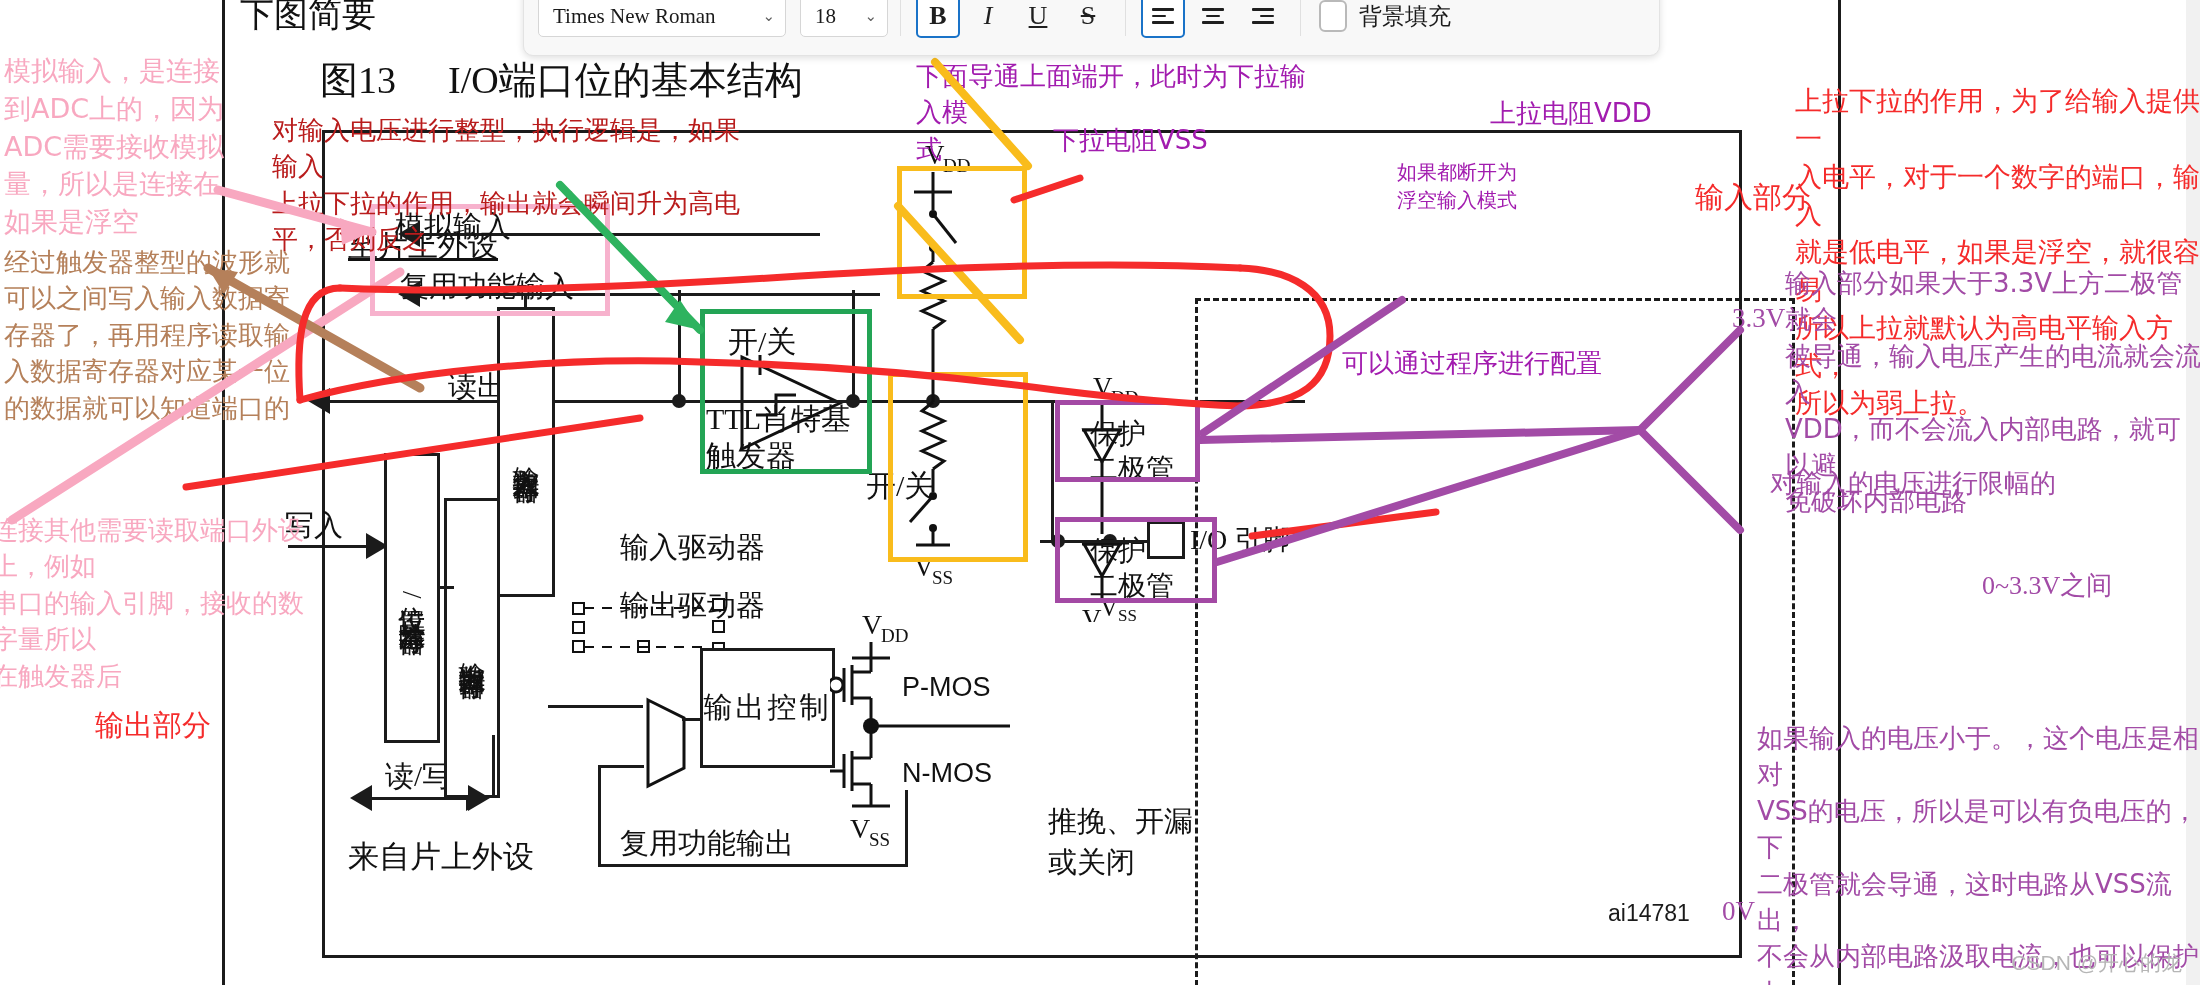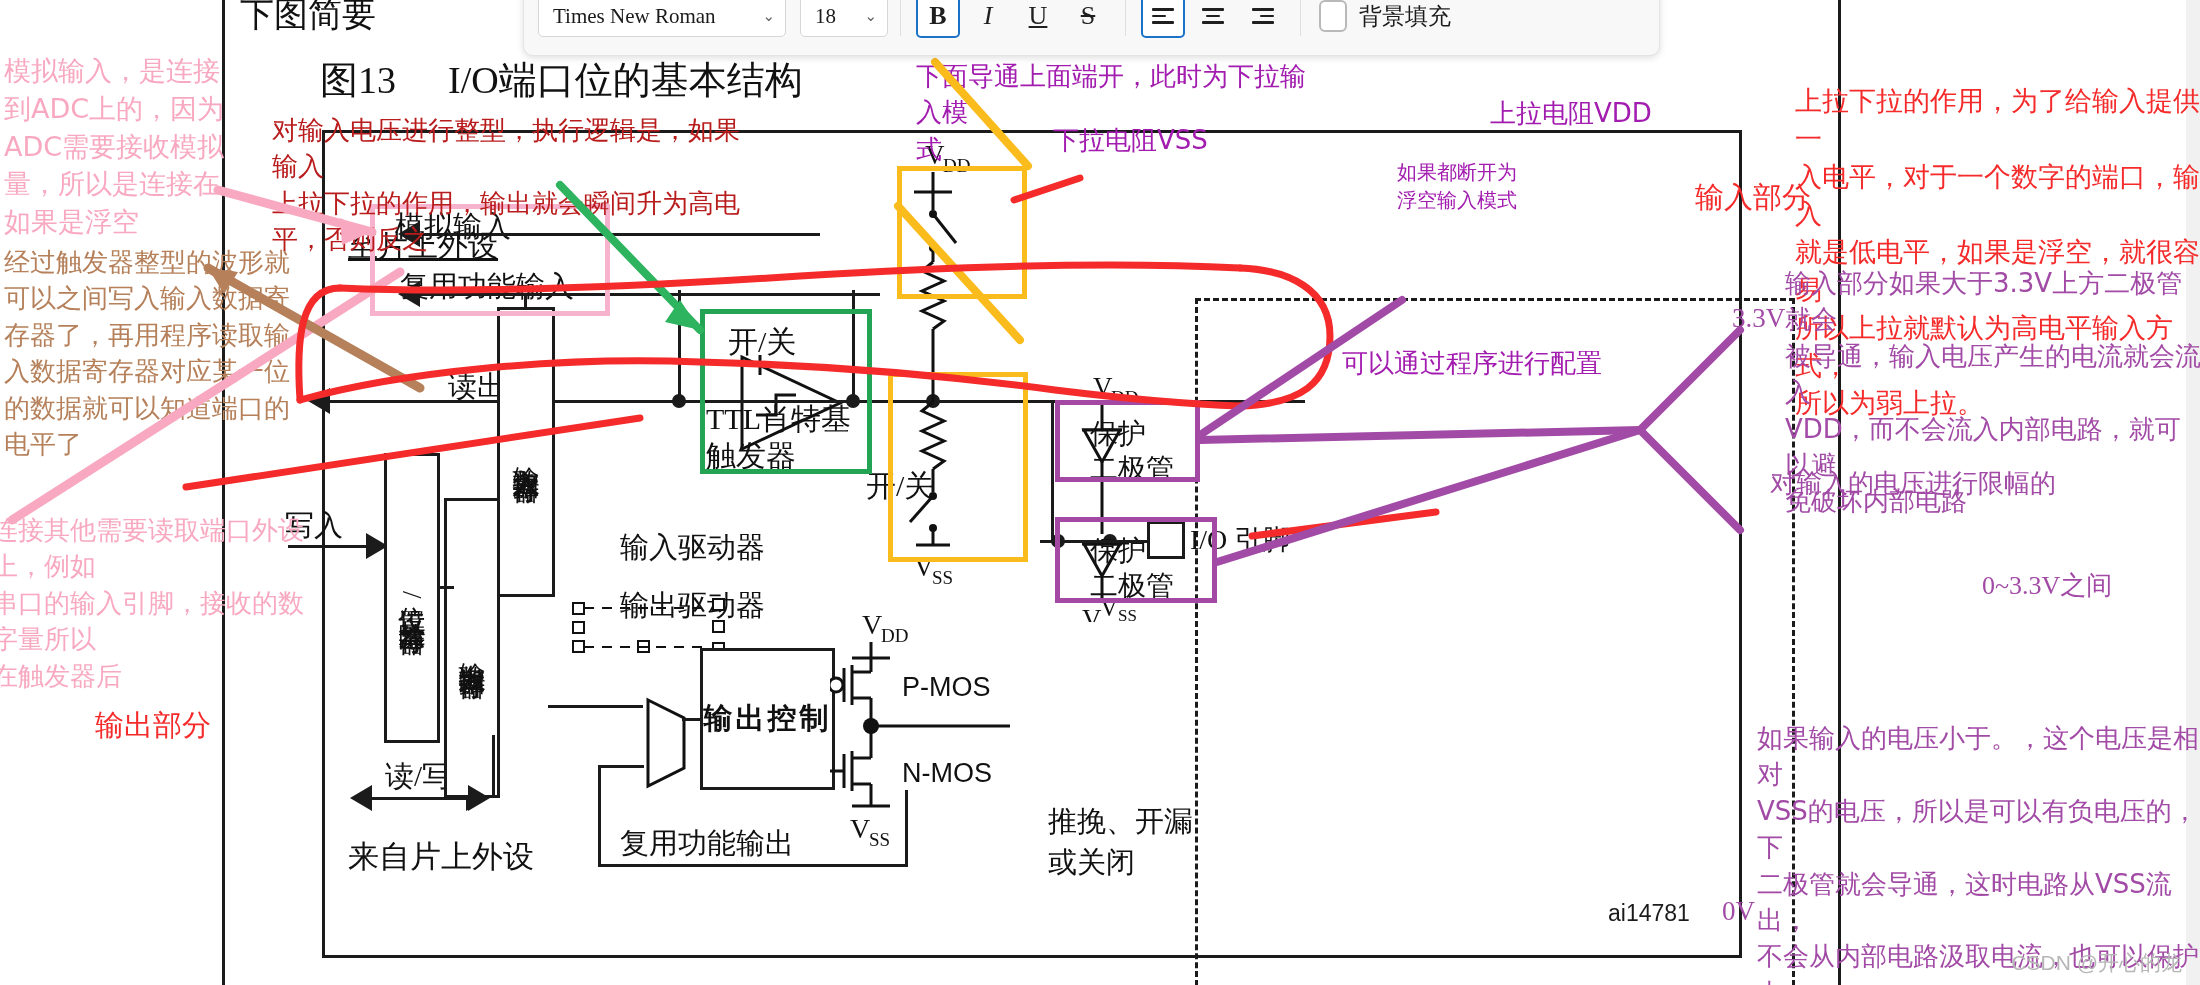--- a/index.html
+++ b/index.html
@@ -335,21 +335,21 @@
   <div class="htext" style="left:1090px;top:567px;font-size:28px;">二极管</div>
   <div class="htext small" style="left:1100px;top:594px;">
     <span>V</span><span class="sub">SS</span>
   </div>
 
   <div class="ln hln" style="left:1040px;top:540px;width:112px;"></div>
   <div class="ln vln" style="left:1051px;top:400px;height:142px;"></div>
   <div style="position:absolute;left:1147px;top:521px;width:38px;height:38px;border:3px solid #1b1b1b;background:#fff;"></div>
   <div class="htext" style="left:1190px;top:521px;font-size:28px;">I/O 引脚</div>
 
-  <div style="position:absolute;left:700px;top:648px;width:135px;height:142px;border:3px solid #1b1b1b;background:#fff;display:flex;flex-direction:column;align-items:center;justify-content:center;font-family:'Liberation Serif',serif;font-size:29px;letter-spacing:3px;color:#111;font-weight:bold;">
+  <div style="position:absolute;left:700px;top:648px;width:135px;height:120px;border:3px solid #1b1b1b;background:#fff;display:flex;flex-direction:column;align-items:center;justify-content:center;font-family:'Liberation Serif',serif;font-size:29px;letter-spacing:3px;color:#111;">
     <div style="white-space:pre-line;text-align:center;line-height:1.35">输出控制</div>
   </div>
 
   <svg style="position:absolute;left:640px;top:690px;width:60px;height:110px;">
     <polygon points="8,10 44,28 44,78 8,96" fill="#fff" stroke="#111" stroke-width="3"></polygon>
   </svg>
   <div class="ln hln" style="left:548px;top:705px;width:95px;"></div>
   <div class="ln hln" style="left:598px;top:765px;width:46px;"></div>
   <div class="ln vln" style="left:598px;top:765px;height:102px;"></div>
   <div class="ln hln" style="left:598px;top:864px;width:12px;"></div>
@@ -438,21 +438,20 @@
     <div>量，所以是连接在</div>
     <div>如果是浮空</div>
   </div>
 
   <div class="anno brown" style="left:4px;top:244px;font-size:26px;width:290px;">
     <div>经过触发器整型的波形就</div>
     <div>可以之间写入输入数据寄</div>
     <div>存器了，再用程序读取输</div>
     <div>入数据寄存器对应某一位</div>
     <div>的数据就可以知道端口的</div>
-    <div>电平了</div>
   </div>
 
   <div class="anno pink" style="left:-8px;top:512px;font-size:26px;width:330px;">
     <div>连接其他需要读取端口外设上，例如</div>
     <div>串口的输入引脚，接收的数字量所以</div>
     <div>在触发器后</div>
   </div>
 
   <div class="anno green" style="left:272px;top:112px;font-size:26px;width:480px;">
     <div>对输入电压进行整型，执行逻辑是，如果输入</div>

